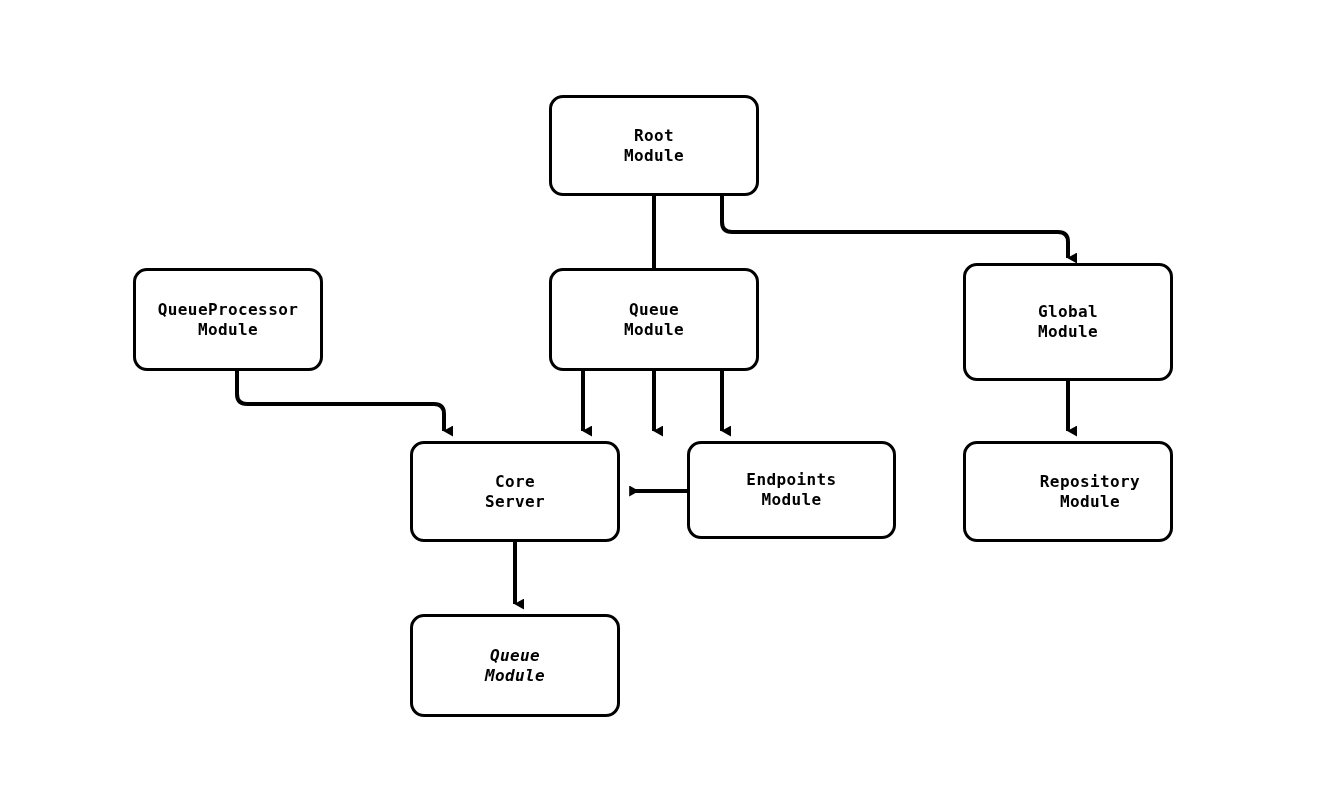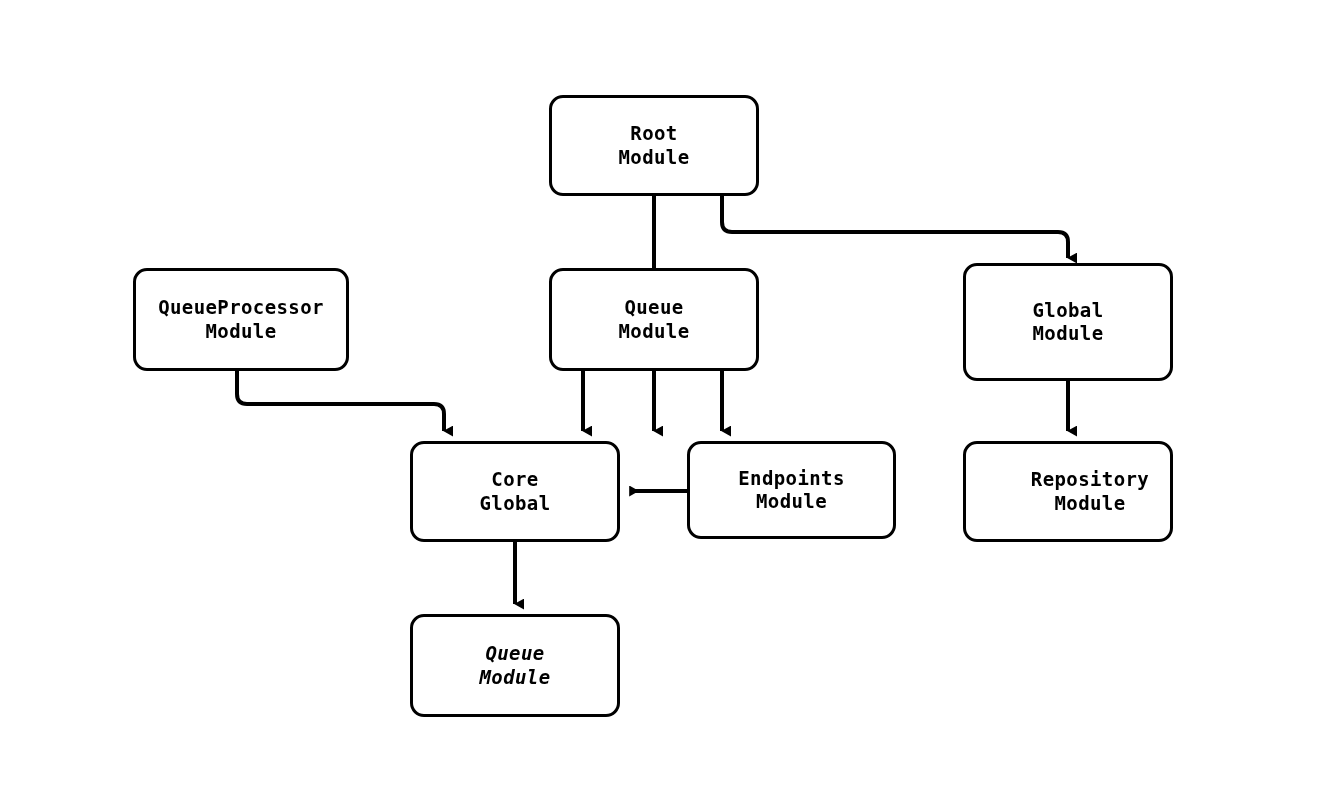--- a/index.html
+++ b/index.html
@@ -36,21 +36,21 @@
     background: #ffffff;
     border: 3px solid #000000;
     border-radius: 14px;
     display: flex;
     align-items: center;
     justify-content: center;
     text-align: center;
   }
   .node-label {
     font-family: "DejaVu Sans Mono", "Liberation Mono", monospace;
-    font-size: 19px;
+    font-size: 16px;
     line-height: 1.22;
     font-weight: 700;
     color: #000000;
     letter-spacing: 0.4px;
     white-space: pre;
     user-select: none;
   }
 </style>
 </head>
 <body>
@@ -88,38 +88,38 @@
     </g>
   </svg>
 
   <div id="node-layer">
 
     <div class="node" style="left:549px; top:95px; width:210px; height:101px;">
       <span class="node-label">Root
 Module</span>
     </div>
 
-    <div class="node" style="left:133px; top:268px; width:216px; height:103px;">
+    <div class="node" style="left:133px; top:268px; width:190px; height:103px;">
       <span class="node-label">QueueProcessor
 Module</span>
     </div>
 
     <div class="node" style="left:549px; top:268px; width:210px; height:103px;">
       <span class="node-label">Queue
 Module</span>
     </div>
 
     <div class="node" style="left:963px; top:263px; width:210px; height:118px;justify-content:center;">
       <span class="node-label">Global
 Module</span>
     </div>
 
     <div class="node" style="left:410px; top:441px; width:210px; height:101px;">
       <span class="node-label">Core
-Global</span>
+Server</span>
     </div>
 
     <div class="node" style="left:687px; top:441px; width:209px; height:98px;">
       <span class="node-label">Endpoints
 Module</span>
     </div>
 
     <div class="node" style="left:963px; top:441px; width:210px; height:101px;padding-left:44px;">
       <span class="node-label">Repository
 Module</span>

